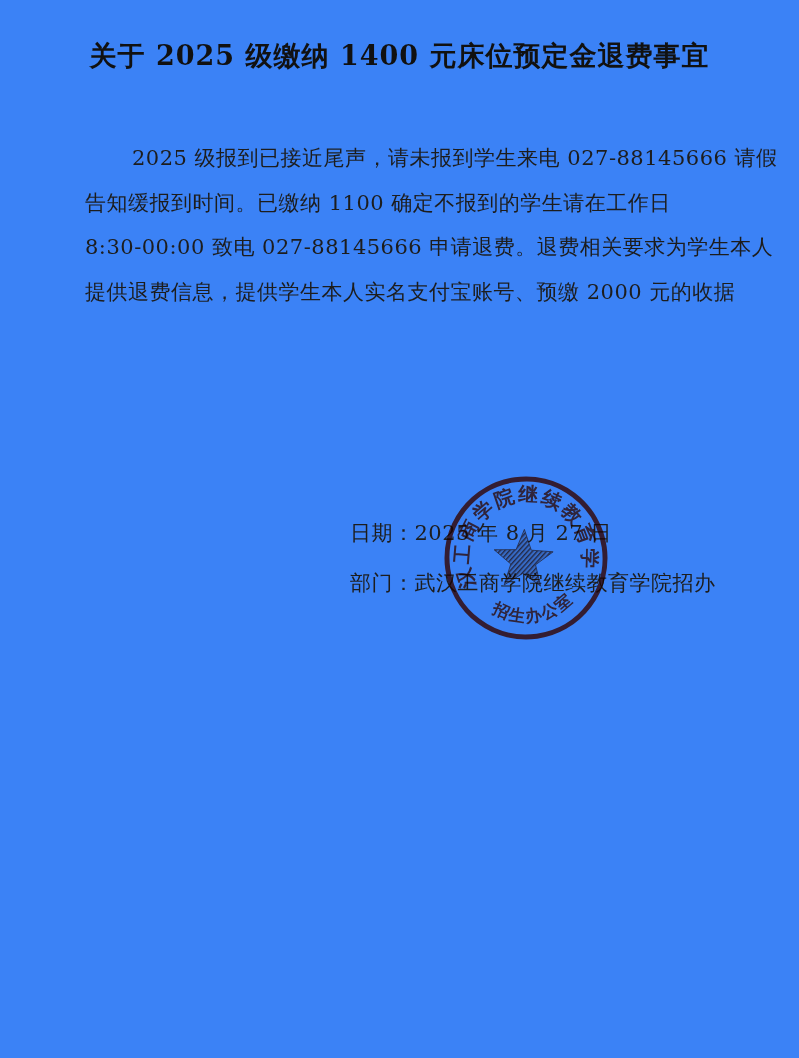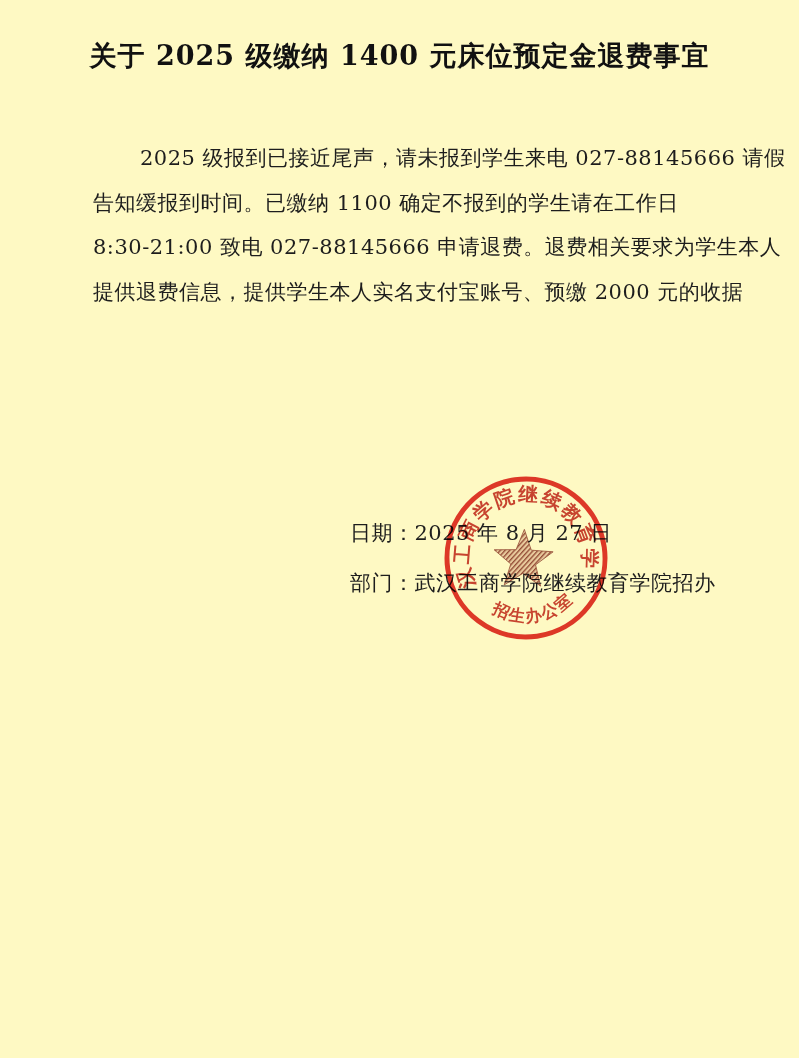--- a/index.html
+++ b/index.html
@@ -4,21 +4,21 @@
 <style>
   html, body {
     margin: 0;
     padding: 0;
     background: #ffffff;
   }
   .page {
     position: relative;
     width: 799px;
     height: 1058px;
-    background: #fef9c3;
+    background: #3b82f6;
     overflow: hidden;
     font-family: "DejaVu Serif", "Liberation Serif", serif;
     color: #1d1d1d;
   }
   .doc-title {
     position: absolute;
     top: 38px;
     left: 0;
     width: 100%;
     text-align: center;
@@ -33,21 +33,20 @@
     top: 136px;
     left: 85px;
     width: 640px;
     font-size: 21px;
     line-height: 44.6px;
     letter-spacing: 0.5px;
   }
   .para-line {
     height: 44.6px;
     white-space: nowrap;
-    margin-left: 8px;
   }
   .para-line.indent {
     padding-left: 47px;
   }
   .signature {
     position: absolute;
     left: 350px;
     top: 519px;
     font-size: 21px;
     letter-spacing: 0.5px;
@@ -71,21 +70,21 @@
 </head>
 <body>
 
 <div class="page">
 
   <div class="doc-title">关于 2025 级缴纳 1400 元床位预定金退费事宜</div>
 
   <div class="body-paragraph">
     <div class="para-line indent">2025 级报到已接近尾声，请未报到学生来电 027-88145666 请假</div>
     <div class="para-line">告知缓报到时间。已缴纳 1100 确定不报到的学生请在工作日</div>
-    <div class="para-line">8:30-21:00 致电 027-88145666 申请退费。退费相关要求为学生本人</div>
+    <div class="para-line">8:30-00:00 致电 027-88145666 申请退费。退费相关要求为学生本人</div>
     <div class="para-line">提供退费信息，提供学生本人实名支付宝账号、预缴 2000 元的收据</div>
   </div>
 
   <div class="signature">
     <div class="sig-line">日期：2025 年 8 月 27 日</div>
     <div class="sig-line">部门：武汉工商学院继续教育学院招办</div>
   </div>
 
   <div class="seal">
     <svg width="192" height="192" viewBox="-96 -96 192 192" xmlns="http://www.w3.org/2000/svg">

